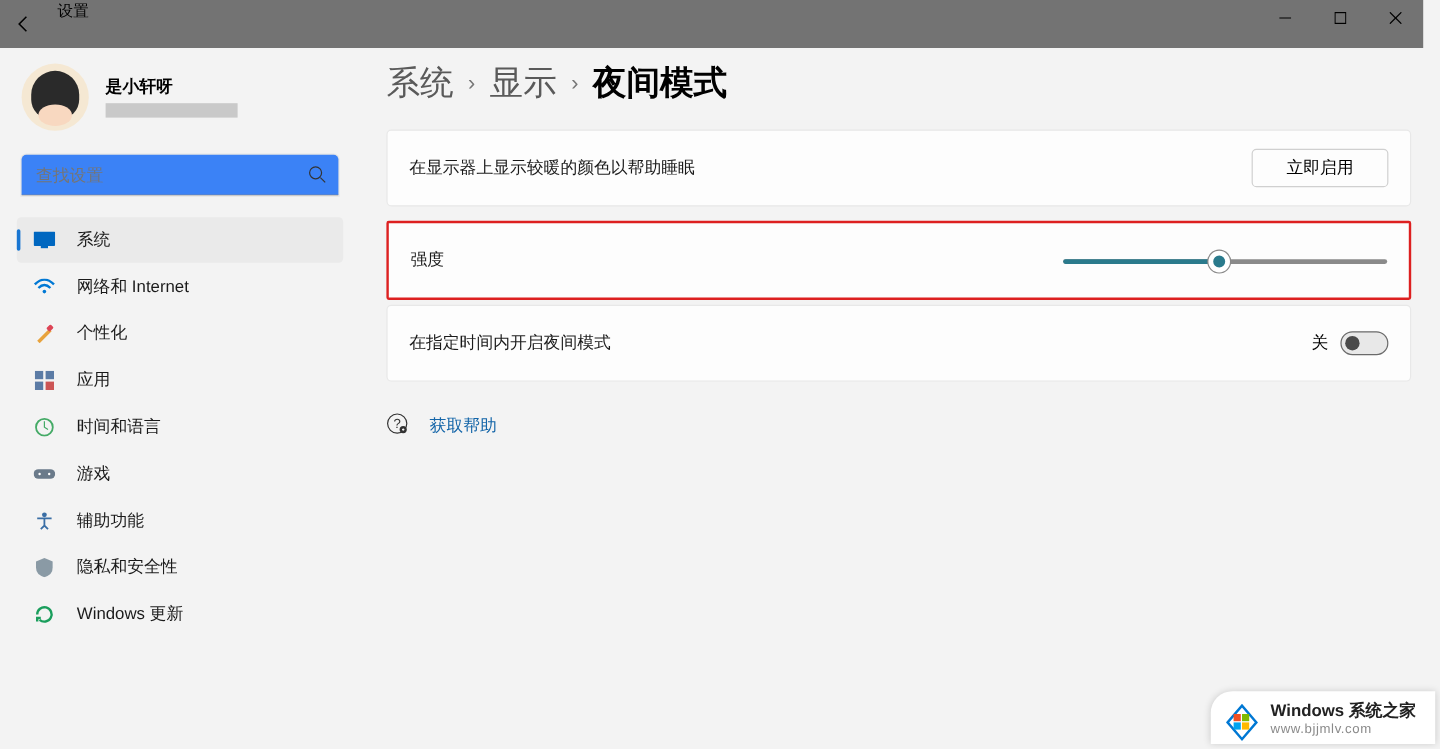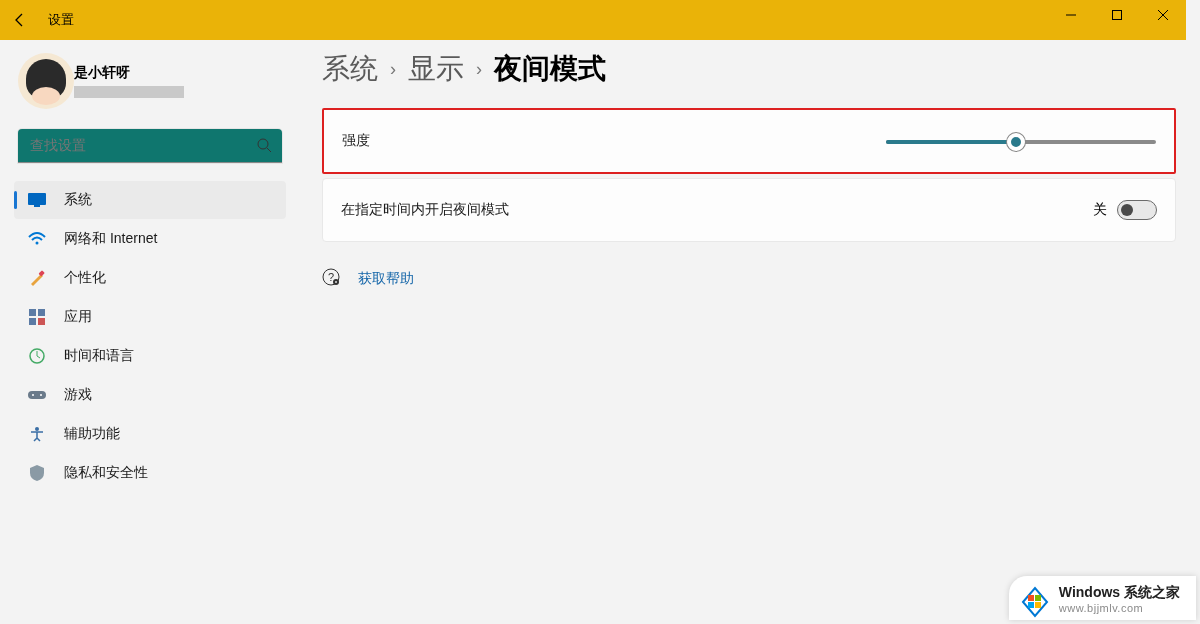--- a/index.html
+++ b/index.html
@@ -1,34 +1,34 @@
 <!DOCTYPE html>
 <html><head>
 <meta charset="utf-8">
 <style>
   * { box-sizing: border-box; margin: 0; padding: 0; font-family: "Segoe UI", "Microsoft YaHei", sans-serif; }
   body { width: 1200px; height: 624px; background: #f3f3f3; overflow: hidden; position: relative; }
 
-  .titlebar { position: absolute; top: 0; left: 0; right: 14px; height: 40px; display: flex; align-items: center; background: #eab308; }
+  .titlebar { position: absolute; top: 0; left: 0; right: 14px; height: 40px; display: flex; align-items: flex-start; background: #737373; }
   .titlebar .back { width: 40px; height: 40px; display: flex; align-items: center; justify-content: center; cursor: pointer; }
   .titlebar .title { font-size: 13px; margin-left: 8px; color: #000; }
   .win-controls { position: absolute; top: 0; right: 0; display: flex; }
   .win-btn { width: 46px; height: 30px; display: flex; align-items: center; justify-content: center; cursor: pointer; }
 
   .sidebar { position: absolute; top: 45px; left: 10px; width: 280px; }
   .profile { display: flex; align-items: center; padding: 8px 10px 20px 8px; position: relative; }
   .avatar { width: 56px; height: 56px; border-radius: 50%; background: linear-gradient(#f5e8d3,#f5e8d3); position: relative; overflow: hidden; }
   .avatar::after { content: ""; position: absolute; top: 6px; left: 8px; width: 40px; height: 40px; background: #2a2a2a; border-radius: 50% 50% 40% 40%; }
   .avatar::before { content:""; position:absolute; bottom:4px; left:14px; width:28px; height:18px; background:#f8d8c0; border-radius:50%; z-index:2;}
-  .profile-info { }
+  .profile-info { margin-left: 14px; }
   .profile-name { font-size: 14px; font-weight: 600; color: #000; }
   .profile-sub { margin-top: 4px; width: 110px; height: 12px; background: #c9c9c9; }
 
   .search { margin: 0 8px 18px 8px; position: relative; }
-  .search input { width: 100%; height: 34px; border: none; border-bottom: 1px solid #888; background: #0f766e; padding: 0 34px 0 12px; font-size: 14px; border-radius: 4px 4px 0 0; box-shadow: 0 0 0 1px #e5e5e5; outline: none; font-family: Liberation Mono, monospace; }
+  .search input { width: 100%; height: 34px; border: none; border-bottom: 1px solid #888; background: #3b82f6; padding: 0 34px 0 12px; font-size: 14px; border-radius: 4px 4px 0 0; box-shadow: 0 0 0 1px #e5e5e5; outline: none; }
   .search .search-icon { position: absolute; right: 10px; top: 8px; }
 
   .nav { }
   .nav-item { display: flex; align-items: center; height: 38px; padding: 0 14px; margin: 1px 4px; border-radius: 4px; cursor: pointer; position: relative; font-size: 14px; color: #1a1a1a; }
   .nav-item .icon { width: 18px; height: 18px; margin-right: 18px; display: flex; align-items: center; justify-content: center; }
   .nav-item.active { background: #eaeaea; }
   .nav-item.active::before { content: ""; position: absolute; left: 0; top: 10px; bottom: 10px; width: 3px; background: #1976d2; border-radius: 2px; }
 
   .main { position: absolute; top: 50px; left: 322px; right: 24px; }
   .breadcrumb { display: flex; align-items: center; font-size: 28px; color: #000; margin-bottom: 20px; font-weight: 600;}
@@ -180,32 +180,47 @@
       <span>辅助功能</span>
     </div>
     <div class="nav-item">
       <span class="icon">
           <svg width="14" height="16">
             <path d="M7 0 L14 3 V8 Q14 14 7 16 Q0 14 0 8 V3 Z" fill="#8a9aa5"></path>
           </svg>
         </span>
       <span>隐私和安全性</span>
     </div>
+    <div class="nav-item">
+      <span class="icon">
+          <svg width="16" height="16">
+            <path d="M2 8a6 6 0 1 1 2 4.5" stroke="#1a9e5c" fill="none" stroke-width="2"></path>
+            <path d="M2 14v-3h3" stroke="#1a9e5c" fill="none" stroke-width="2"></path>
+          </svg>
+        </span>
+      <span>Windows 更新</span>
+    </div>
   </div>
 </div>
 
 <div class="main">
   <div class="breadcrumb">
     <span class="bc-link">系统</span>
     <span class="chev">›</span>
     <span class="bc-link">显示</span>
     <span class="chev">›</span>
     <span class="bc-current">夜间模式</span>
   </div>
 
+  <div class="card">
+    <div class="row">
+      <span class="row-label">在显示器上显示较暖的颜色以帮助睡眠</span>
+      <button class="btn">立即启用</button>
+    </div>
+  </div>
 
   <div class="card highlight">
     <div class="row">
       <span class="row-label">强度</span>
       <div class="slider-wrap">
         <div class="slider">
           <div class="track"></div>
           <div class="fill"></div>
           <div class="thumb"></div>
         </div>

